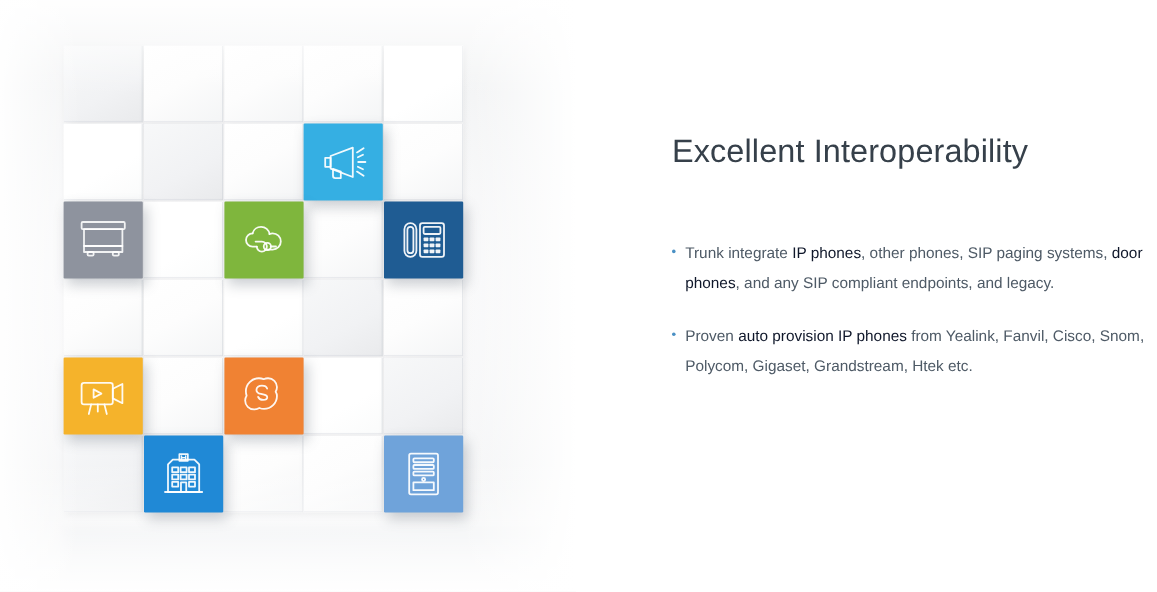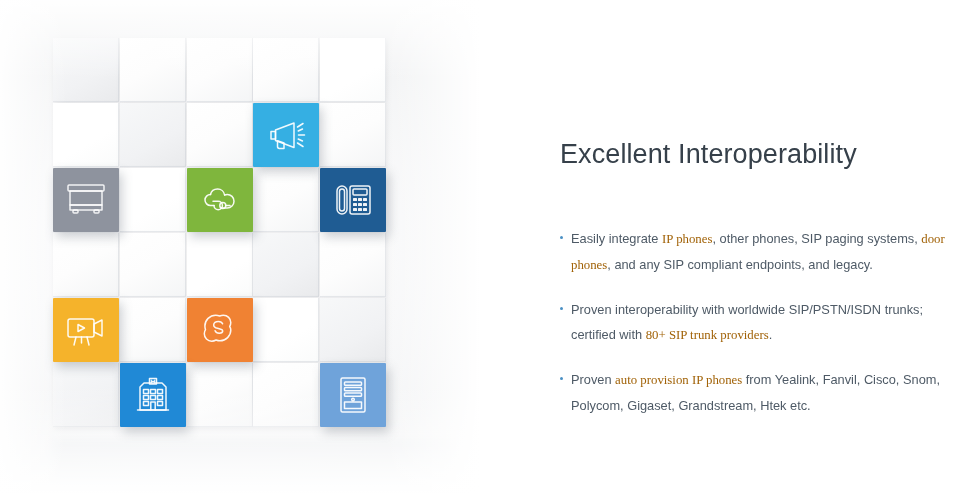--- a/index.html
+++ b/index.html
@@ -59,42 +59,42 @@
   .tile.grey .gl{stroke:rgba(255,255,255,.88);}
 
   
   .reflect{
     position:absolute;left:53px;top:440px;width:401px;height:50px;
     background:linear-gradient(to bottom,rgba(228,231,235,.55),rgba(255,255,255,0));
     filter:blur(3px);
   }
 
   
-  .panel{position:absolute;left:560px;top:0;width:404px;height:356px;margin-top:28px;}
+  .panel{position:absolute;left:560px;top:0;width:404px;height:356px;}
   .headline{
     position:absolute;left:0;top:92px;width:400px;
     font-size:27px;line-height:32px;font-weight:400;color:#36404a;
     letter-spacing:.1px;white-space:nowrap;
   }
   .sub{
     position:absolute;left:0;top:136px;width:404px;
     font-size:16px;line-height:24px;color:#53606d;font-weight:400;
   }
   .sub span{display:block;}
   .bullets{position:absolute;left:0;top:198px;width:404px;}
   .bullet{
     position:relative;padding-left:11px;margin-bottom:19px;
     font-size:12.8px;line-height:25px;color:#4e5a66;
   }
   .bullet:last-child{margin-bottom:0;}
   .bullet .dot{
     position:absolute;left:0;top:10px;width:3px;height:3px;
     background:#4a90c4;border-radius:50%;
   }
-  .lk{color:#a16207;font-family:Liberation Serif, serif;}
+  .lk{color:#0f172a;}
 </style>
 </head>
 <body>
 
 <div class="page">
 
   <div class="visual">
     <div class="grid" id="mosaic-grid">
         <div class="tile blank dim" style="left: 0px; top: 0px;"></div>
         <div class="tile blank" style="left: 66.8px; top: 0px;"></div>
@@ -244,19 +244,18 @@
       </div>
     <div class="reflect"></div>
   </div>
 
   <div class="panel">
 
     <h1 class="headline">Excellent Interoperability</h1>
 
 
     <ul class="bullets" id="bullet-list" style="list-style:none;margin:0;padding:0;">
-        <li class="bullet"><span class="dot"></span><span>Easily integrate </span><span class="lk">IP phones</span><span>, other phones, SIP paging systems, </span><span class="lk">door phones</span><span>, and any SIP compliant endpoints, and legacy.</span></li>
-        <li class="bullet"><span class="dot"></span><span>Proven interoperability with worldwide SIP/PSTN/ISDN trunks; certified with </span><span class="lk">80+ SIP trunk providers</span><span>.</span></li>
+        <li class="bullet"><span class="dot"></span><span>Trunk integrate </span><span class="lk">IP phones</span><span>, other phones, SIP paging systems, </span><span class="lk">door phones</span><span>, and any SIP compliant endpoints, and legacy.</span></li>
         <li class="bullet"><span class="dot"></span><span>Proven </span><span class="lk">auto provision IP phones</span><span> from Yealink, Fanvil, Cisco, Snom, Polycom, Gigaset, Grandstream, Htek etc.</span></li>
       </ul>
 
   </div>
 </div>
 
 </body></html>

